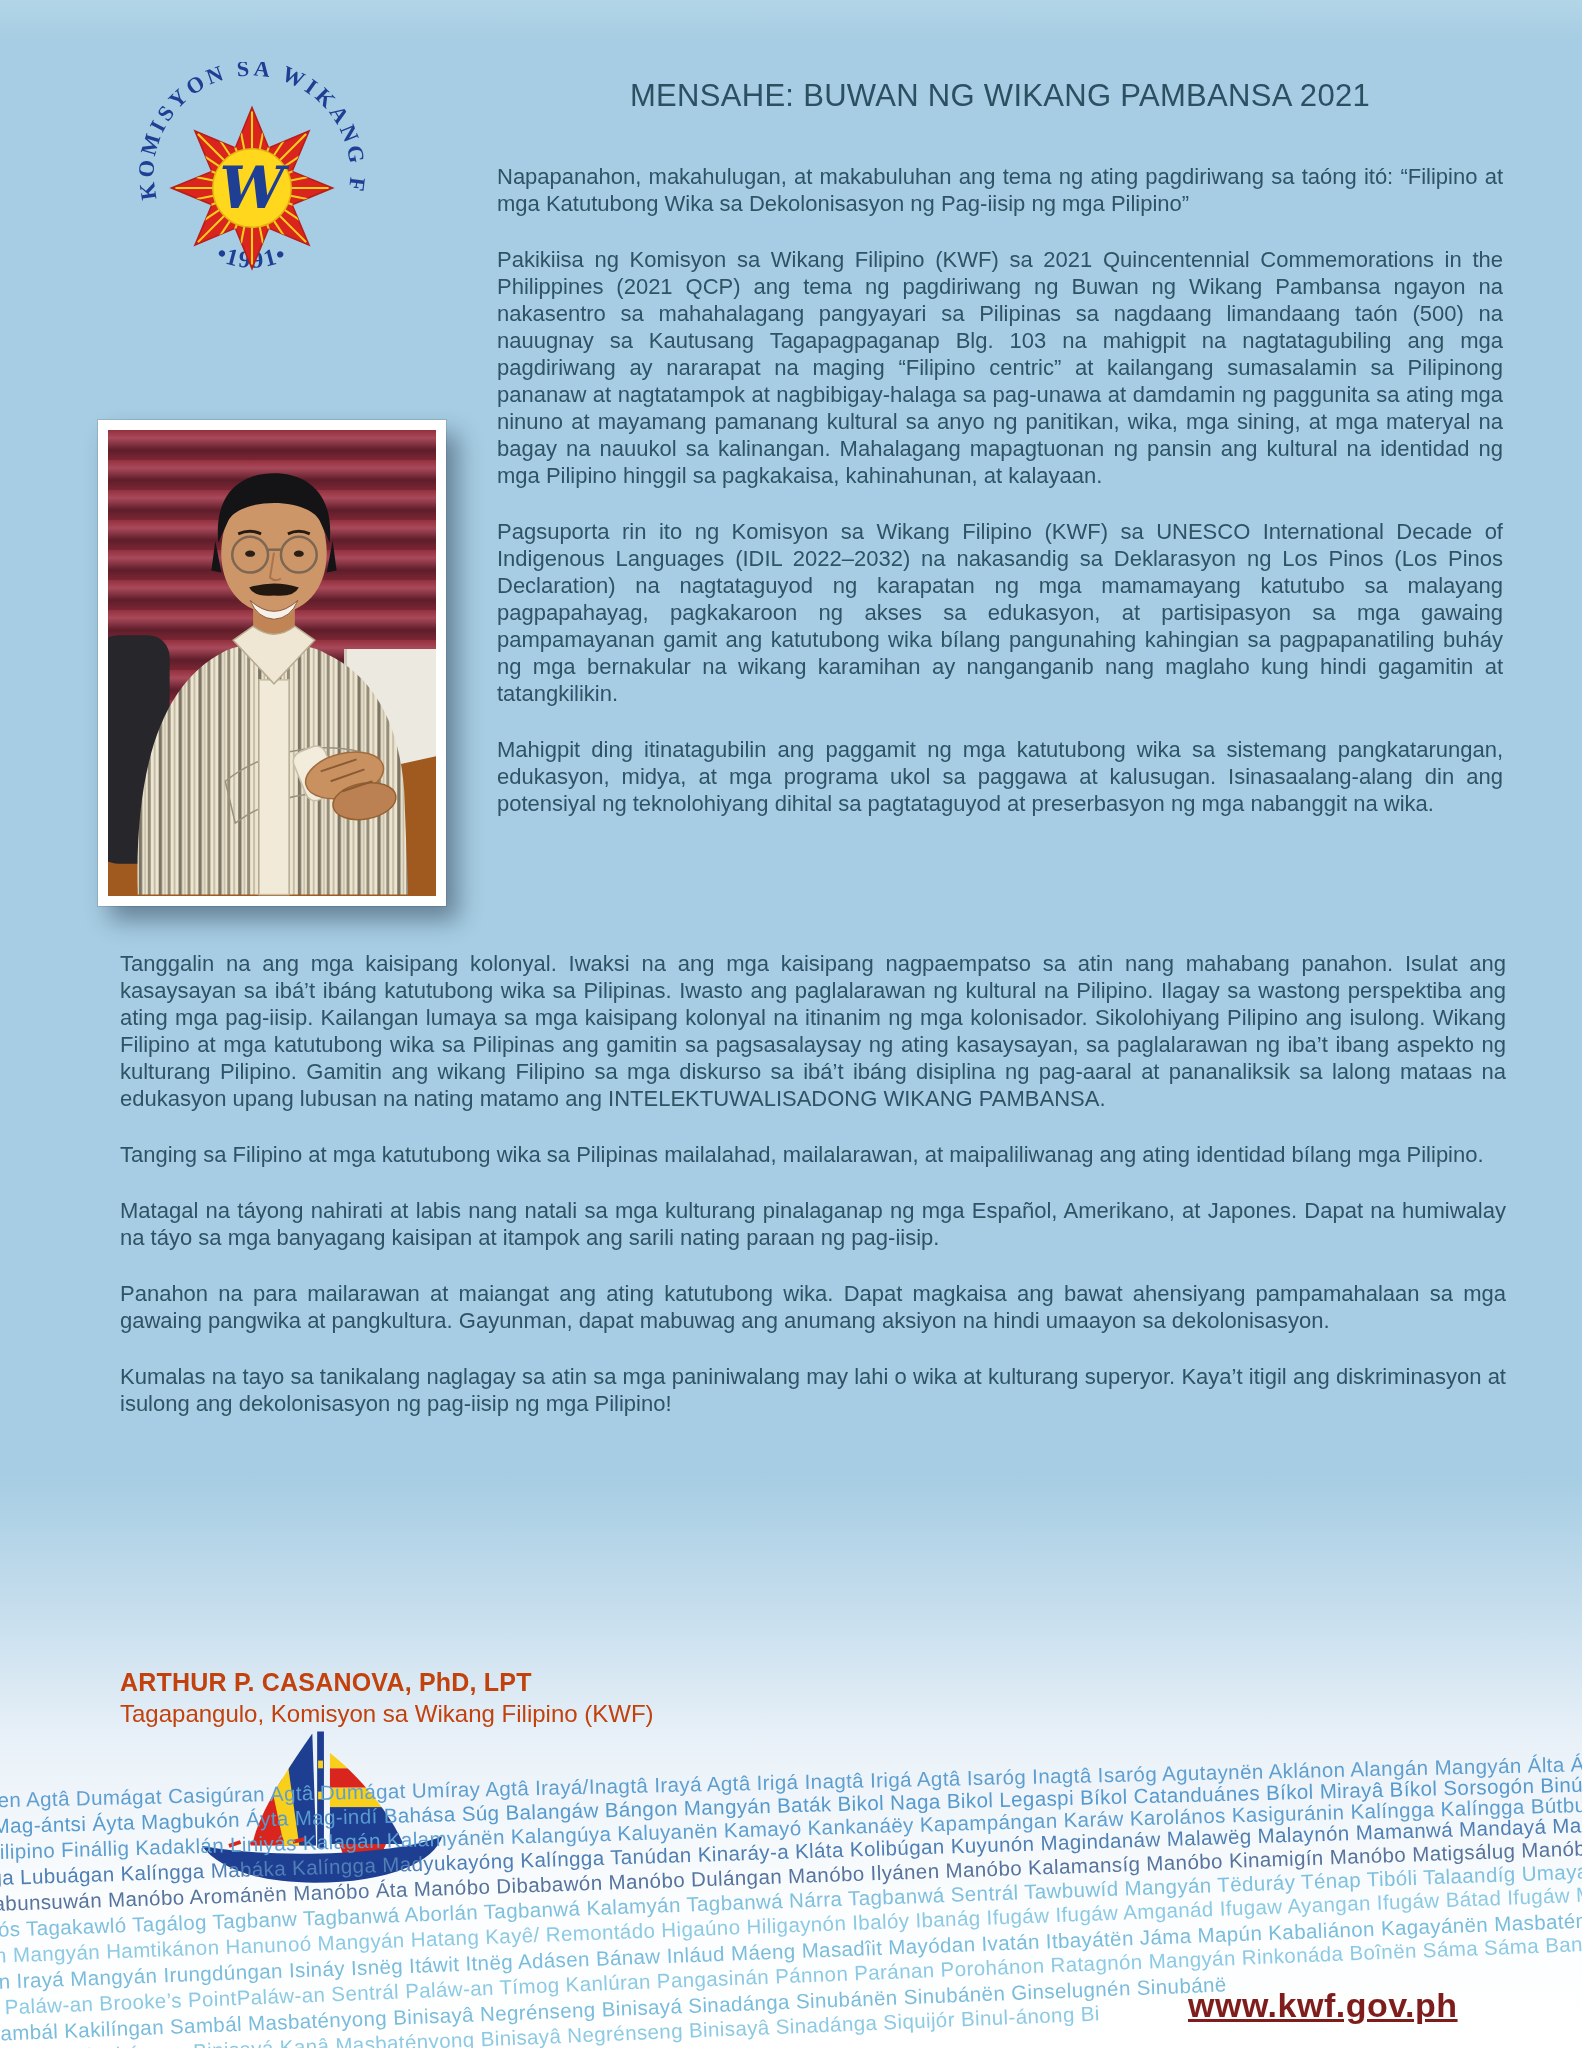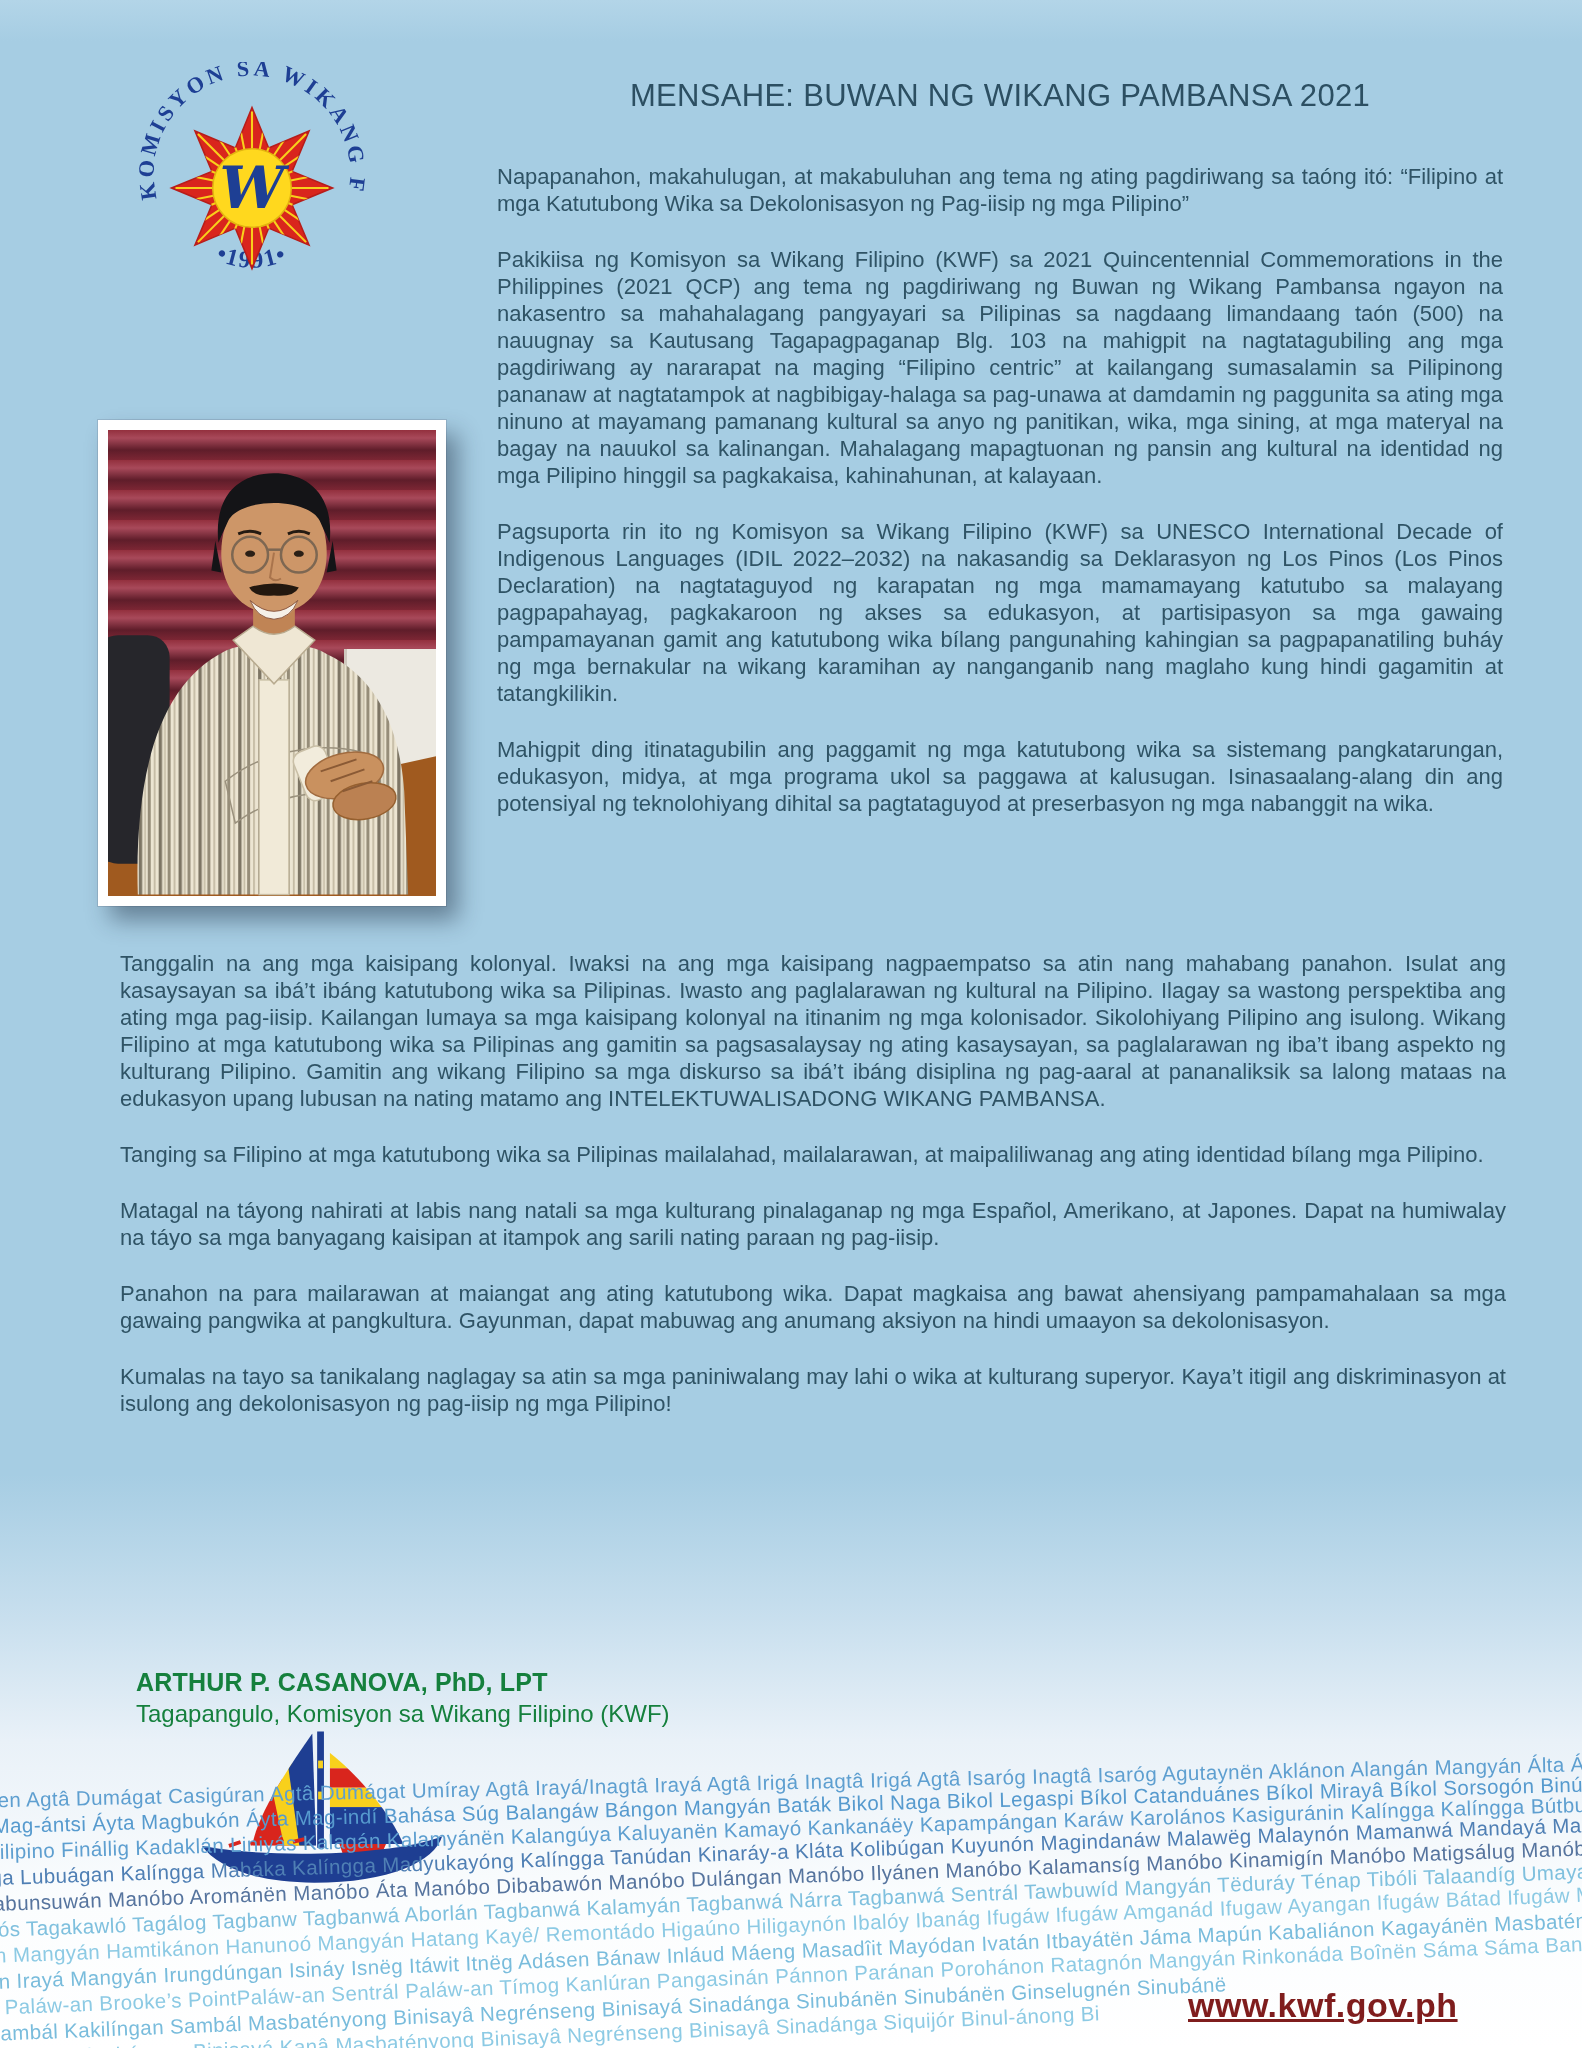--- a/index.html
+++ b/index.html
@@ -32,21 +32,21 @@
     background-color:#a05a1f;
     clip-path:polygon(0 52%,100% 0,100% 100%,0 100%);}
   .person{position:absolute;left:0;top:0;width:100%;height:100%;}
   
   .col{position:absolute;font-size:22px;line-height:27px;text-align:justify;color:#2f5365;}
   .col-indented{left:497px;top:163px;width:1006px;}
   .col-full{left:120px;top:950px;width:1386px;}
   .col p{margin:0 0 29px 0;}
   .col p:last-child{margin-bottom:0;}
   
-  .signature{position:absolute;left:136px;top:1668px;color:#15803d;}
+  .signature{position:absolute;left:120px;top:1668px;color:#c2410c;}
   .sig-name{font-size:25px;font-weight:bold;letter-spacing:.2px;}
   .sig-role{font-size:24px;margin-top:3px;}
   
   .watermark{position:absolute;left:-36px;top:1788px;width:1720px;z-index:2;}
   .wm-line{white-space:nowrap;font-size:20.5px;font-weight:500;line-height:26px;
     letter-spacing:.4px;transform-origin:0 50%;}
   .wm-line:nth-child(1){color:#5e9fd0;transform:rotate(-1.3deg);}
   .wm-line:nth-child(2){color:#569ace;transform:rotate(-1.5deg) translateX(-6px);}
   .wm-line:nth-child(3){color:#5e9fd0;transform:rotate(-1.7deg) translateX(-14px);}
   .wm-line:nth-child(4){color:#4f7fb4;transform:rotate(-1.9deg) translateX(-20px);}

